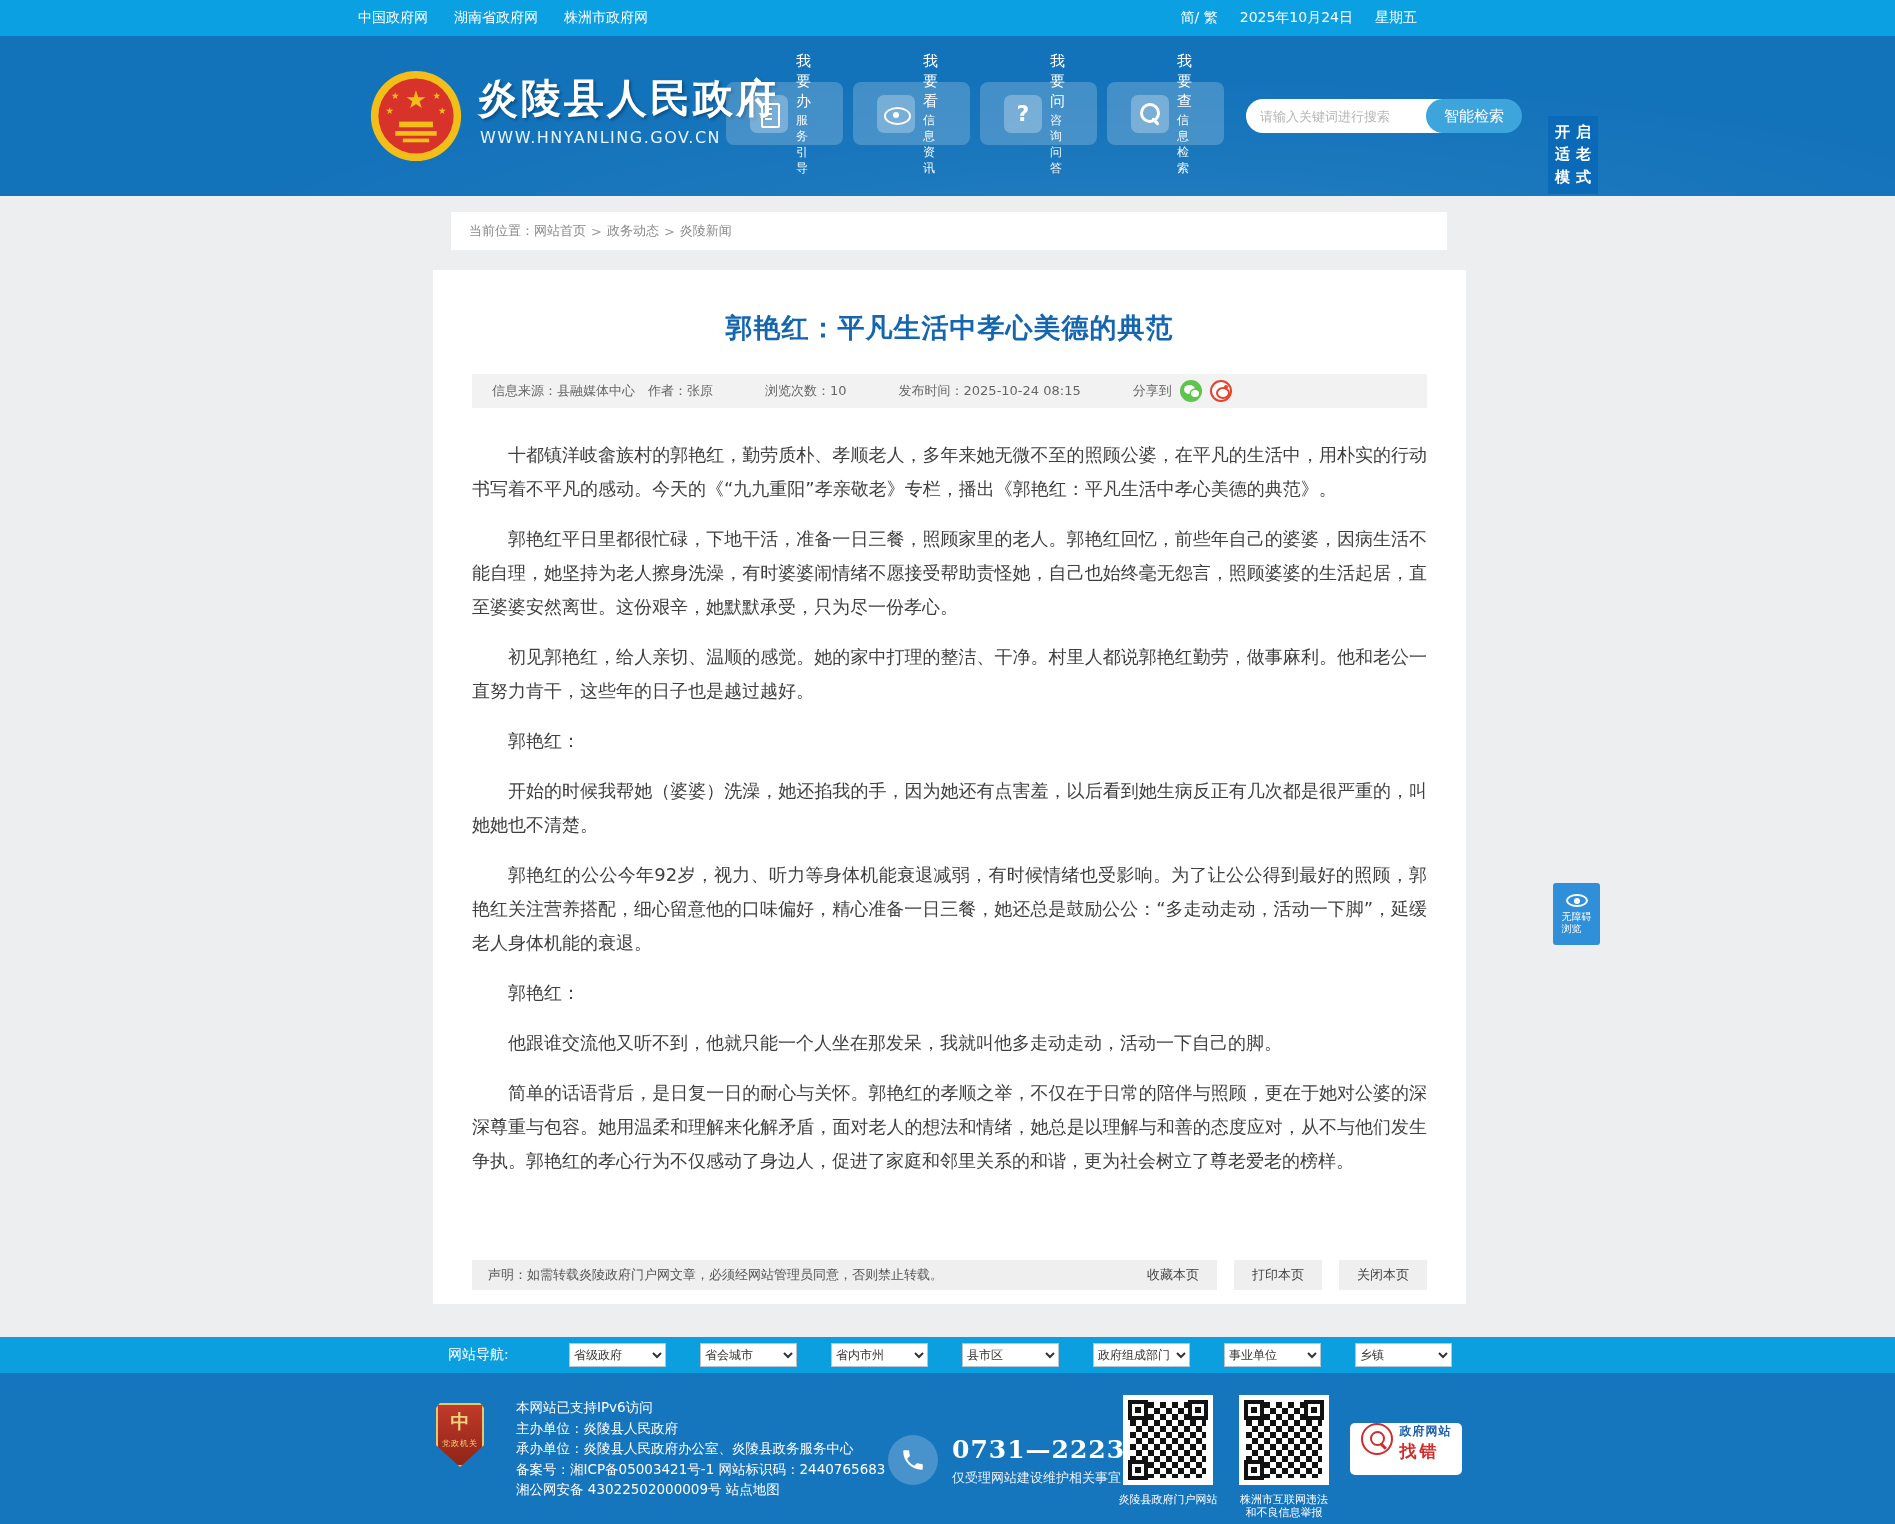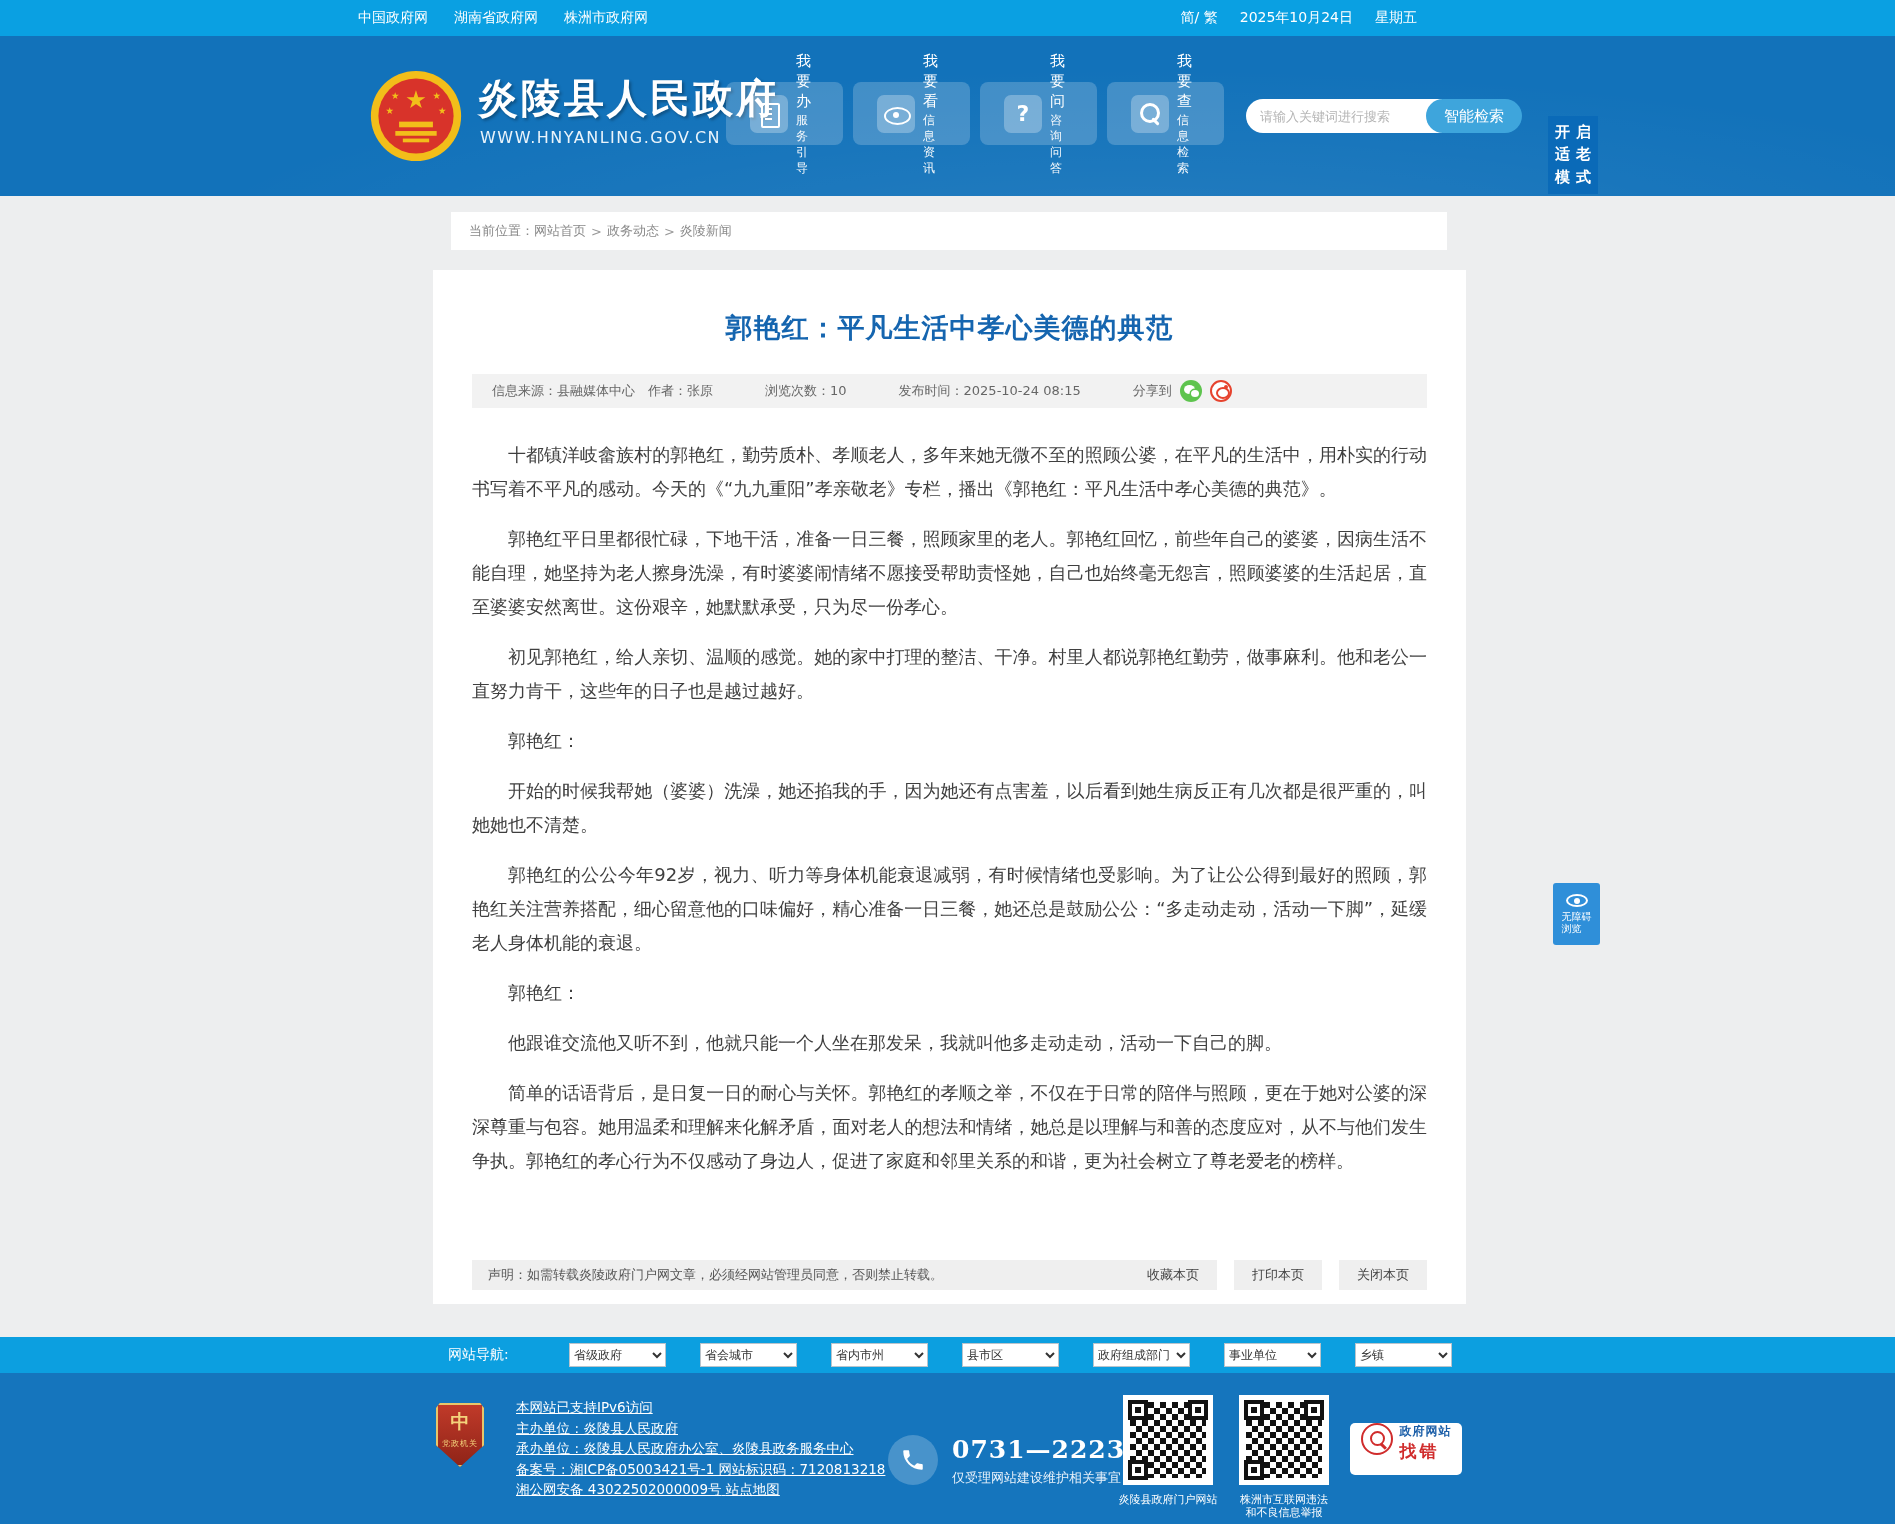--- a/index.html
+++ b/index.html
@@ -91,21 +91,21 @@
   .nav-selects select{width:97px;height:24px;font-size:12px;color:#333;border:1px solid #b9c4cc;background:#fff;font-family:inherit;}
 
   
   .footer{position:absolute;left:0;top:1373px;width:1895px;height:151px;background:#1575BD;overflow:hidden;}
   .gov-badge{position:absolute;left:436px;top:30px;width:48px;height:64px;
       background:linear-gradient(#c23b2a,#8e2317);
       clip-path:polygon(8% 0,92% 0,100% 8%,100% 66%,50% 100%,0 66%,0 8%);
       box-shadow:inset 0 0 0 2px #e8c66a;display:flex;flex-direction:column;align-items:center;}
   .gov-badge .glyph{color:#f4d37b;font-size:19px;font-weight:bold;margin-top:6px;font-family:"DejaVu Serif","Liberation Serif",serif;}
   .gov-badge .blabel{color:#f4d37b;font-size:8px;letter-spacing:1px;margin-top:3px;}
-  .f-info{position:absolute;left:516px;top:24px;color:#fff;font-size:13.5px;line-height:20.5px;text-decoration:underline;}
+  .f-info{position:absolute;left:516px;top:24px;color:#fff;font-size:13.5px;line-height:20.5px;}
   .f-info a{color:#fff;text-decoration:none;cursor:pointer;}
   .f-phone{position:absolute;left:888px;top:62px;display:flex;align-items:flex-start;gap:14px;}
   .phone-circle{width:50px;height:50px;border-radius:50%;background:rgba(255,255,255,.22);display:flex;align-items:center;justify-content:center;}
   .phone-circle svg{width:26px;height:26px;}
   .phone-num{color:#fff;font-size:25px;font-weight:bold;font-family:"DejaVu Serif","Liberation Serif",serif;letter-spacing:1px;}
   .phone-note{color:#eaf3fb;font-size:13px;margin-top:5px;font-family:Liberation Serif, serif;}
   .qr-block{position:absolute;top:22px;width:100px;text-align:center;}
   .qr{width:90px;height:90px;background:#fff;margin:0 auto;position:relative;padding:7px;}
   .qr-inner{width:100%;height:100%;background:
       repeating-conic-gradient(#111 0% 25%, #fff 0% 50%) 0 0/12px 12px;position:relative;}
@@ -291,21 +291,21 @@
   <div class="footer">
     <div class="gov-badge">
       <span class="glyph">中</span>
       <span class="blabel">党政机关</span>
     </div>
 
     <div class="f-info">
       <div>本网站已支持IPv6访问</div>
       <div>主办单位：炎陵县人民政府</div>
       <div>承办单位：炎陵县人民政府办公室、炎陵县政务服务中心</div>
-      <div>备案号：湘ICP备05003421号-1 网站标识码：7120813218</div>
+      <div>备案号：湘ICP备05003421号-1 网站标识码：2440765683</div>
       <div>
         <span>湘公网安备 43022502000009号</span>
         <a>站点地图</a>
       </div>
     </div>
 
     <div class="f-phone">
       <span class="phone-circle">
         <svg viewBox="0 0 24 24">
             <path fill="#fff" d="M6.6 10.8c1.4 2.8 3.8 5.2 6.6 6.6l2.2-2.2c.3-.3.7-.4 1-.2 1.1.4 2.3.6 3.6.6.6 0 1 .4 1 1V20c0 .6-.4 1-1 1C10.6 21 3 13.4 3 4c0-.6.4-1 1-1h3.5c.6 0 1 .4 1 1 0 1.2.2 2.4.6 3.6.1.3 0 .7-.2 1l-2.3 2.2z"></path>

